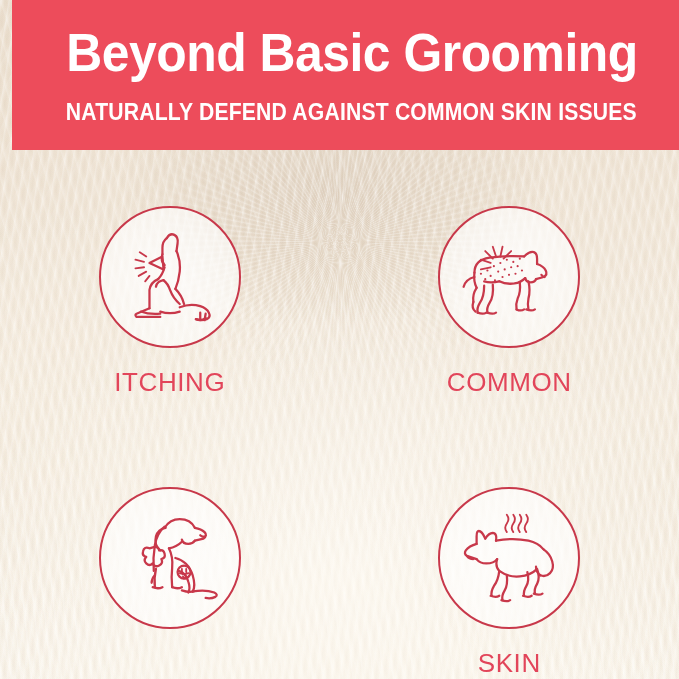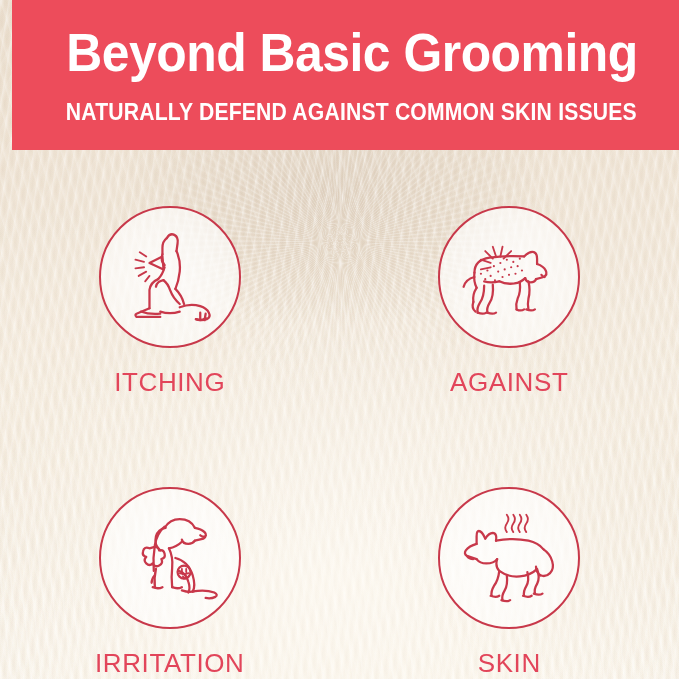--- a/index.html
+++ b/index.html
@@ -262,21 +262,21 @@
           <circle class="ico-fill" cx="58" cy="40" r="1"></circle>
           <circle class="ico-fill" cx="28" cy="52" r="1"></circle>
           <circle class="ico-fill" cx="37" cy="53" r="1"></circle>
           <circle class="ico-fill" cx="44" cy="50" r="1"></circle>
           <circle class="ico-fill" cx="50" cy="48" r="1"></circle>
           <circle class="ico-fill" cx="56" cy="47" r="1"></circle>
           <circle class="ico-fill" cx="24" cy="47" r="1"></circle>
           <circle class="ico-fill" cx="62" cy="44" r="1"></circle>
         </svg>
       </div>
-      <div class="label">AGAINST</div>
+      <div class="label">COMMON</div>
     </div>
 
     <div class="cell row2">
       <div class="circle">
         <svg viewBox="0 0 100 100">
 
           <path class="ico" d="M45 22 q5 -8 14 -8 q10 0 14 8"></path>
           <path class="ico" d="M73 22 q6 1 9 4 q3 3 -1 6 l-8 2"></path>
           <path class="ico" d="M73 34 q-2 3 -6 3 q-5 0 -6 -4"></path>
           <path class="ico" d="M78 29 q2 2 4 1"></path>
@@ -299,21 +299,20 @@
           <path class="ico" d="M58 62 q7 2 9 10 q2 6 0 10"></path>
 
           <path class="ico" d="M71 81 q12 -2 20 1 q4 2 1 4 q-4 2 -9 1"></path>
 
           <path class="ico" d="M31 41 q-5 -2 -6 3 q-1 4 3 5 q-3 3 0 6 q3 3 6 0 q2 4 6 2 q4 -2 2 -6 q4 -1 3 -5 q-1 -4 -5 -3 q-1 -4 -5 -3 q-4 1 -4 1 Z"></path>
 
           <circle class="ico" cx="63" cy="63" r="6"></circle>
           <path class="ico-thin" d="M61 60 l0 3 M65 60 l0 3 M59 64 l3 1 M67 64 l-3 1 M62 67 l1 2 M65 67 l-1 2"></path>
         </svg>
       </div>
-      <div class="label">IRRITATION</div>
     </div>
 
     <div class="cell row2">
       <div class="circle">
         <svg viewBox="0 0 100 100">
 
           <path class="ico" d="M28 32 q-3 -7 -6 -7 q-2 0 -2 5 l0 7"></path>
           <path class="ico" d="M28 32 q4 -6 8 -5 q3 1 2 7"></path>
           <path class="ico" d="M20 37 q-7 2 -10 6 q-2 3 1 5 l9 3"></path>
           <path class="ico" d="M11 48 q2 3 6 3"></path>

